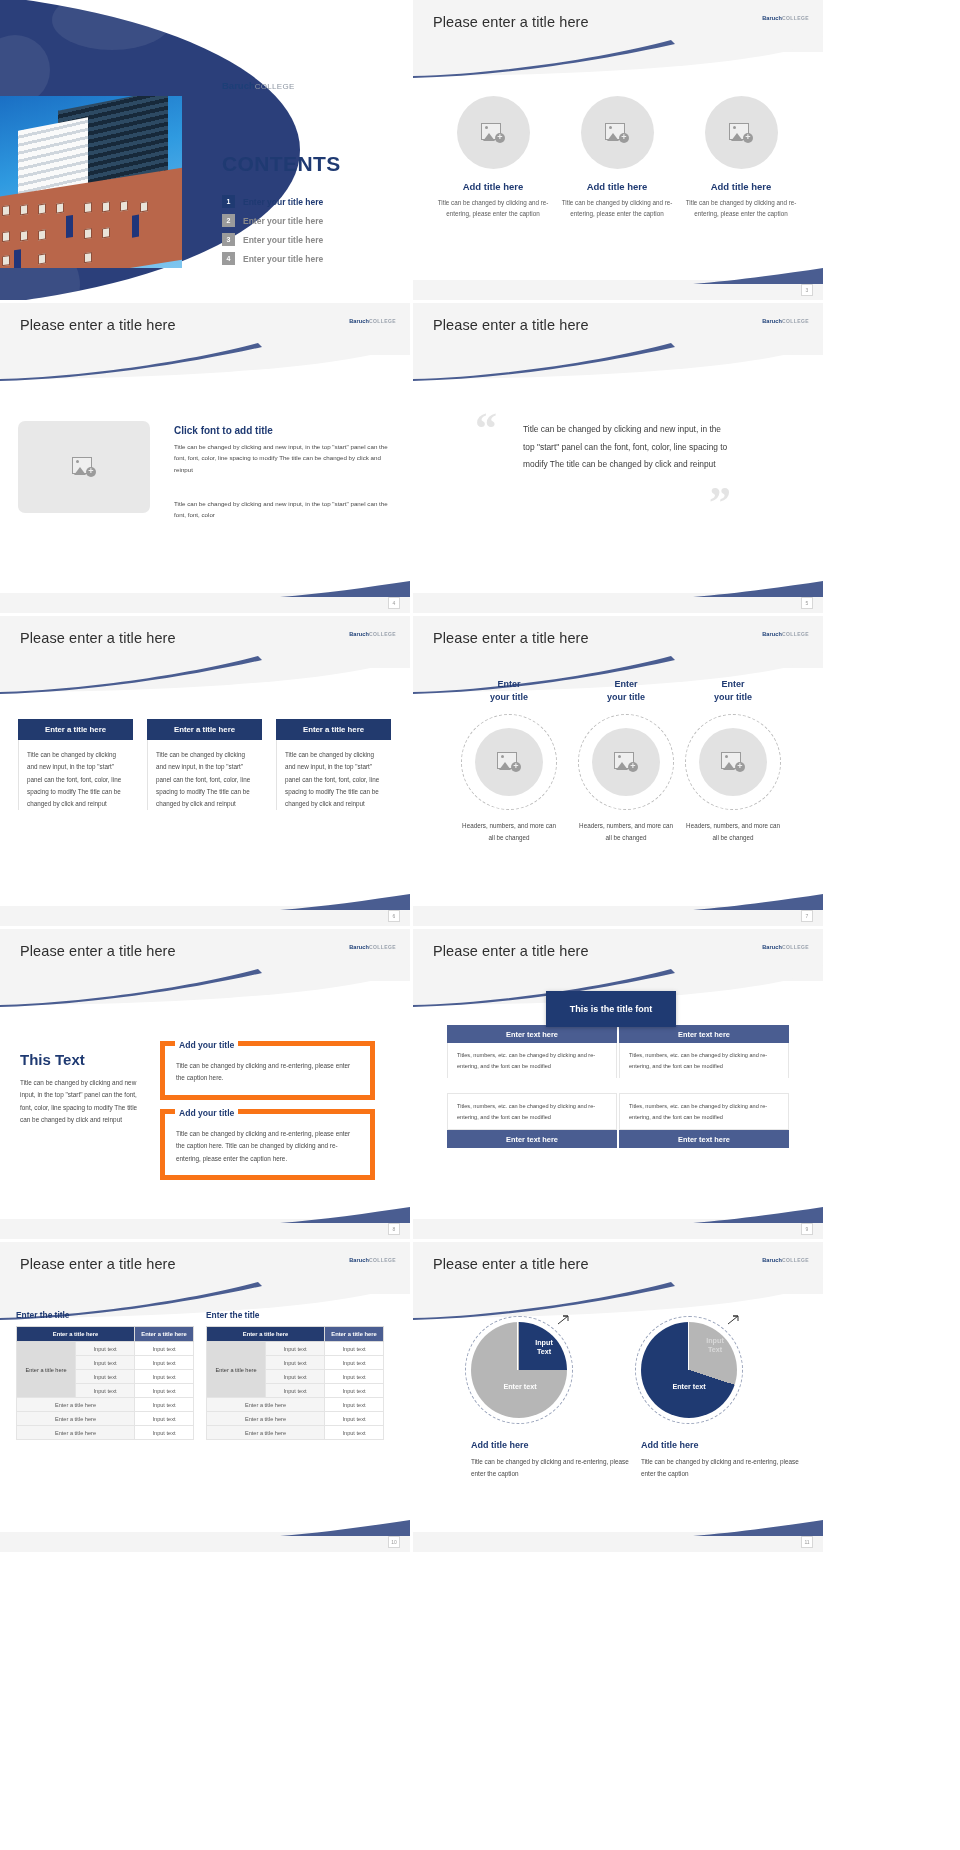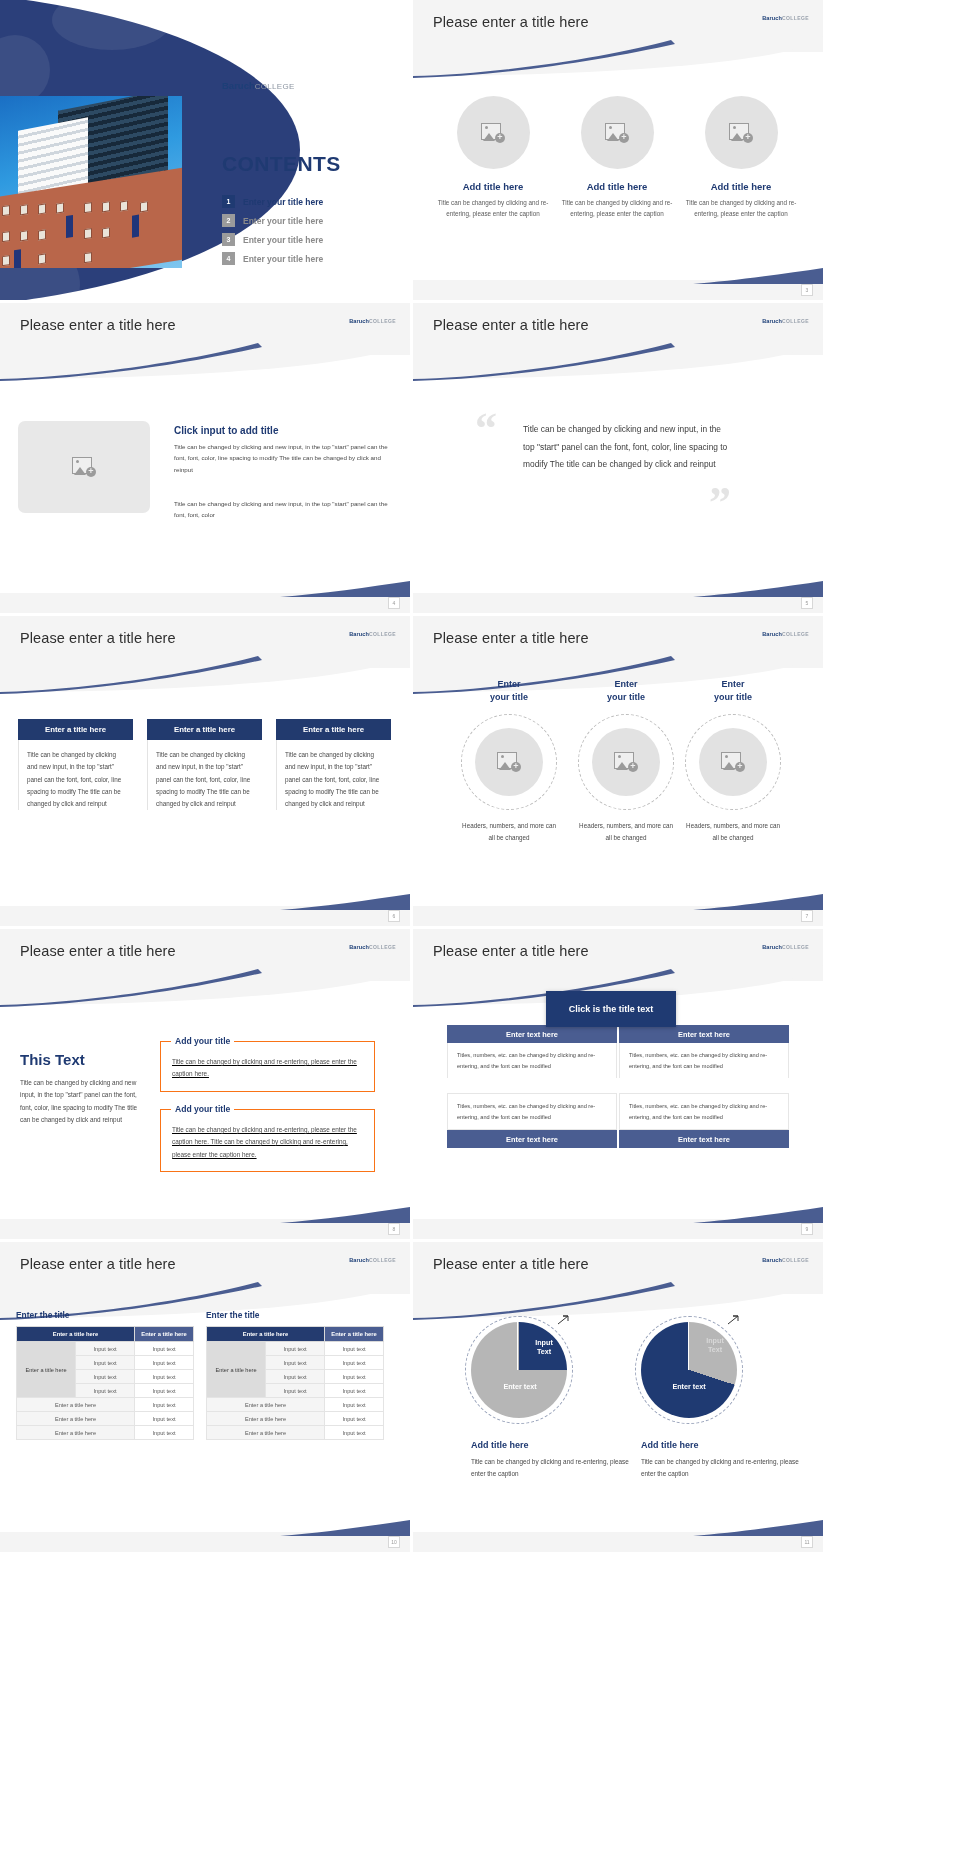--- a/index.html
+++ b/index.html
@@ -121,21 +121,21 @@
   .ring-title { position:absolute; width:110px; text-align:center; font-size:9px;
                 font-weight:700; color:#1f3a72; line-height:1.45; }
   .ring-cap { position:absolute; width:96px; text-align:center; font-size:6.3px;
               color:#4a4a4a; line-height:1.85; }
 
   
   .yt { position:absolute; left:20px; top:122px; font-size:15px; font-weight:700;
         color:#1f3a72; }
   .yt-p { position:absolute; left:20px; top:148px; width:128px; font-size:6.4px;
           color:#4a4a4a; line-height:1.95; }
-  .obox { position:absolute; border:1px solid #f97316; width:215px;text-decoration:underline; }
+  .obox { position:absolute; border:5px solid #f97316; width:215px; }
   .obox .ot { position:absolute; left:10px; top:-6px; background:#fff; padding:0 4px;
               font-size:8.6px; font-weight:700; color:#1f3a72; }
   .obox .op { font-size:6.4px; color:#4a4a4a; line-height:1.95; padding:14px 11px 10px 11px; }
 
   
   .q9 { position:absolute; width:170px; }
   .q9 .bar { background:#4a5d91; color:#fff; font-size:7.4px; font-weight:700;
              text-align:center; padding:4.5px 0; }
   .q9 .cell { border:1px solid #e6e6e6; border-top:0; font-size:5.6px; color:#4a4a4a;
               line-height:1.9; padding:7px 9px; min-height:34px; }
@@ -310,21 +310,21 @@
       </div>
 
       <div class="img-box" style="left:18px;top:118px;width:132px;height:92px;">
         <span class="ph-icon">
           <span class="frame"></span>
             <span class="mtn"></span>
             <span class="sun"></span>
             <span class="plus">+</span>
         </span>
       </div>
-      <div class="s4-title" style="left:174px;top:122px;">Click input to add title</div>
+      <div class="s4-title" style="left:174px;top:122px;">Click font to add title</div>
       <div class="s4-p" style="left:174px;top:138px;">Title can be changed by clicking and new input, in the top "start" panel can the font, font, color, line spacing to modify The title can be changed by click and reinput</div>
       <div class="s4-p" style="left:174px;top:195px;">Title can be changed by clicking and new input, in the top "start" panel can the font, font, color</div>
 
       <div class="footbar"></div>
       <div style="position:absolute;left:280px;bottom:16px;width:130px;height:16px;overflow:hidden;">
         <svg width="130" height="16" viewBox="0 0 130 16">
             <path d="M130 0 C 90 6, 40 13, 0 16 L 130 16 Z" fill="#4a5d91"></path>
           </svg>
       </div>
       <div class="pagenum">4</div>
@@ -521,21 +521,21 @@
         <div class="cell nb">Titles, numbers, etc. can be changed by clicking and re-entering, and the font can be modified</div>
       </div>
       <div class="q9" style="left:34px;top:164px;">
         <div class="cell" style="border-top:1px solid #e6e6e6;">Titles, numbers, etc. can be changed by clicking and re-entering, and the font can be modified</div>
         <div class="bar">Enter text here</div>
       </div>
       <div class="q9" style="left:206px;top:164px;">
         <div class="cell" style="border-top:1px solid #e6e6e6;">Titles, numbers, etc. can be changed by clicking and re-entering, and the font can be modified</div>
         <div class="bar">Enter text here</div>
       </div>
-      <div class="center-chip">Click is the title text</div>
+      <div class="center-chip">This is the title font</div>
 
       <div class="footbar"></div>
       <div style="position:absolute;left:280px;bottom:16px;width:130px;height:16px;overflow:hidden;">
         <svg width="130" height="16" viewBox="0 0 130 16">
             <path d="M130 0 C 90 6, 40 13, 0 16 L 130 16 Z" fill="#4a5d91"></path>
           </svg>
       </div>
       <div class="pagenum">9</div>
     </div>
   </div>

